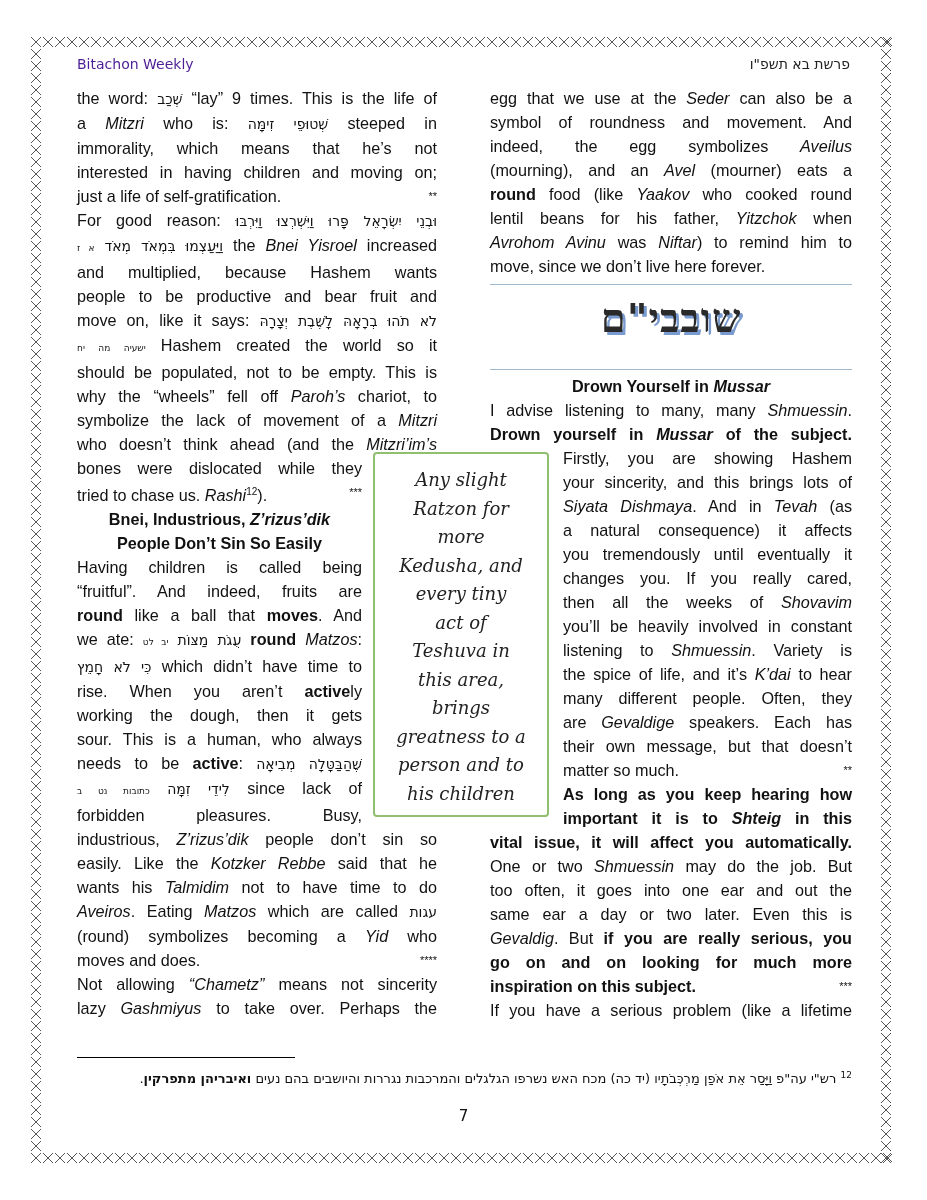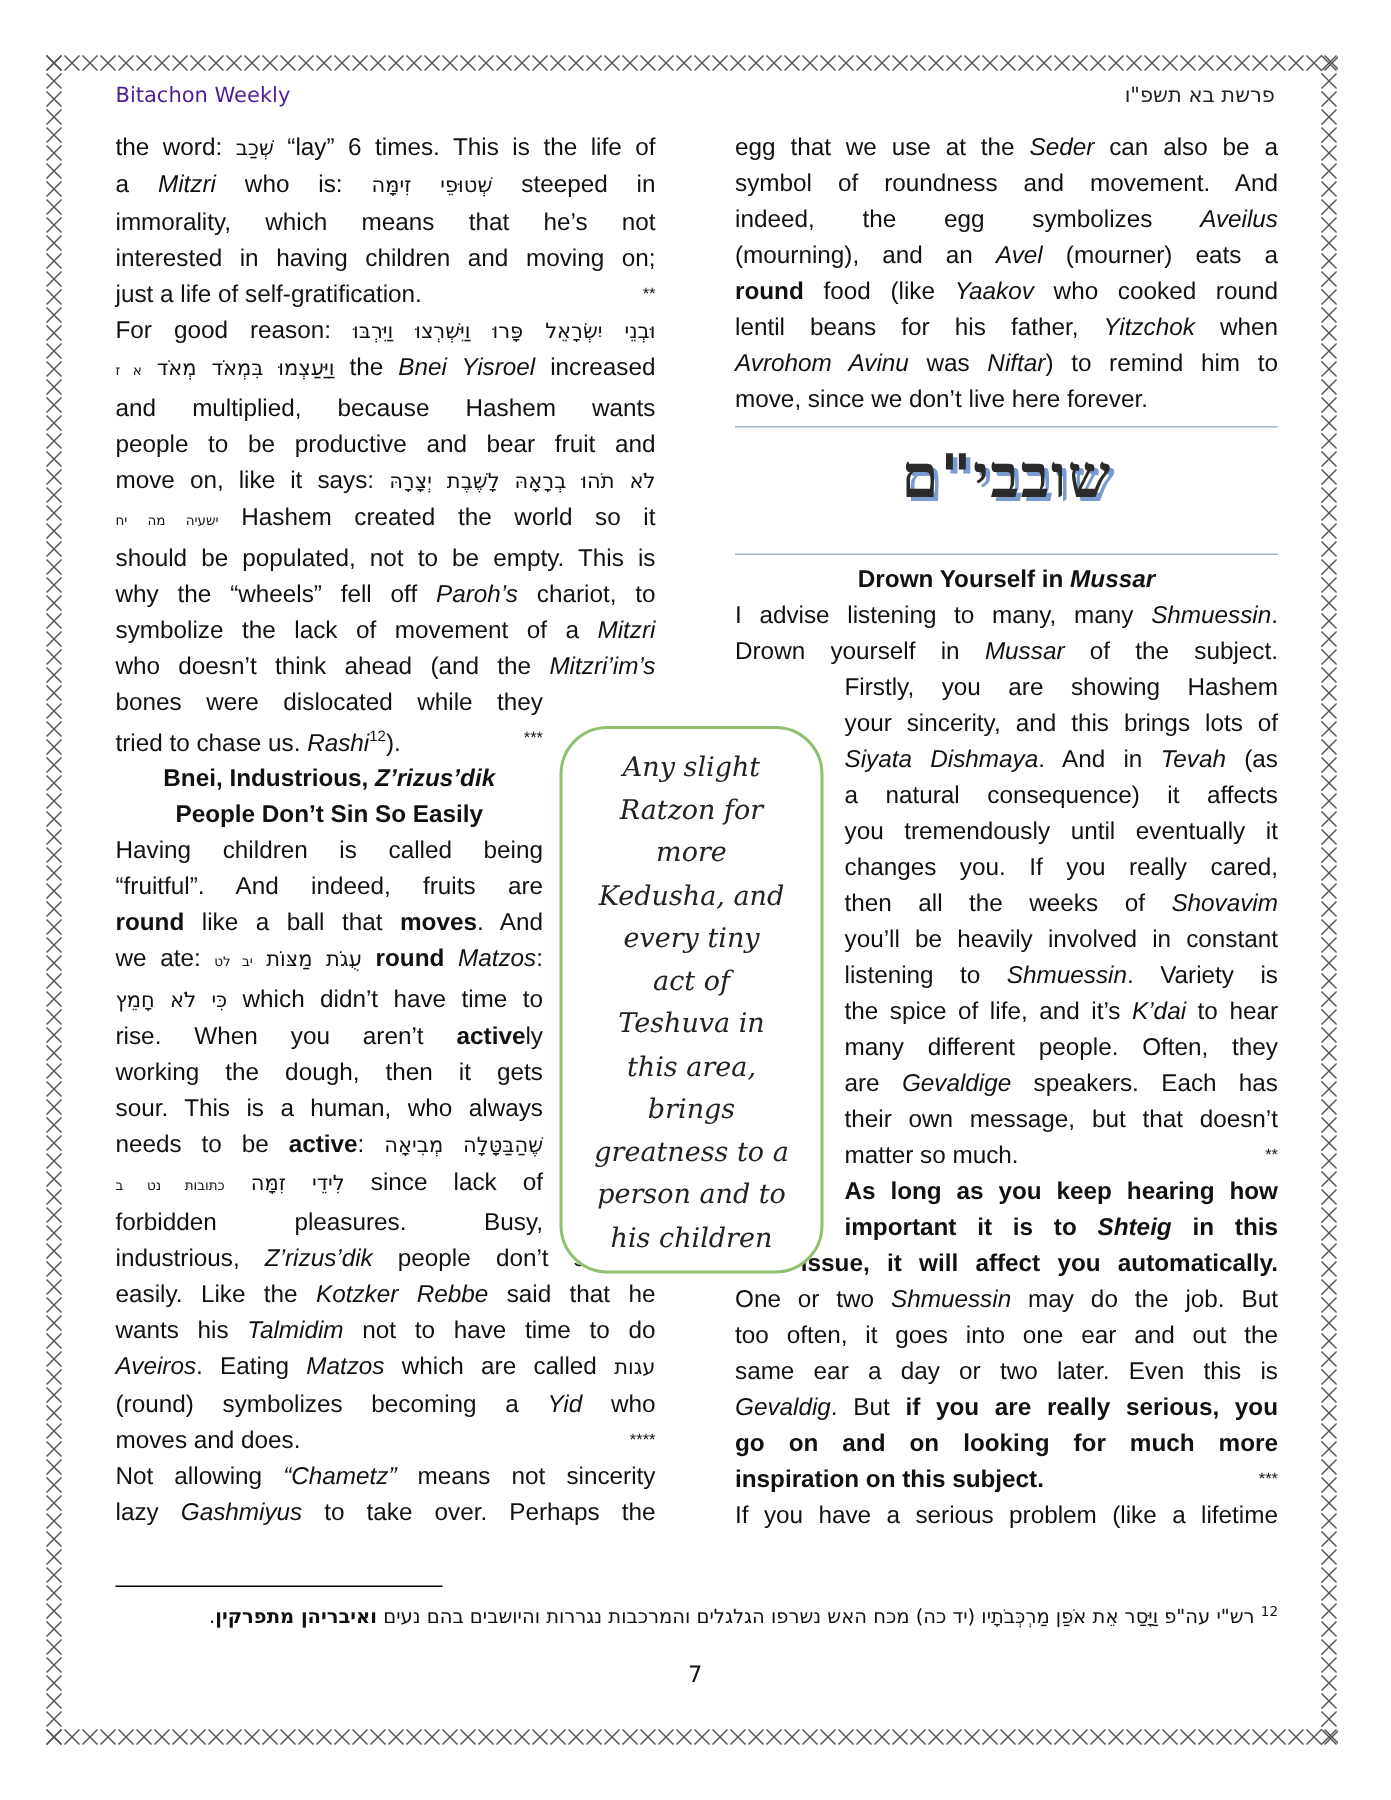--- a/index.html
+++ b/index.html
@@ -34,23 +34,23 @@
 
   .rule { position: absolute; left: 490px; width: 362px; height: 0; border-top: 1.5px solid #9fb8cc; }
   .shovavim {
     position: absolute; left: 490px; top: 294px; width: 362px; text-align: center;
     font-family: "DejaVu Serif", serif; font-size: 40px; font-weight: bold; color: #2a2a2a;
     text-shadow: 3px 3px 0 #7a9bcf; direction: rtl; letter-spacing: 1px;
   }
 
   .pullquote {
     position: absolute; left: 373px; top: 452px; width: 176px; height: 365px;
-    border: 2px solid #8fbf6f; border-radius: 32px; box-sizing: border-box;
+    border: 2px solid #8fbf6f; border-radius: 4px; box-sizing: border-box;
     text-align: center; font-family: "DejaVu Serif", serif; font-style: italic;
-    font-size: 18px; line-height: 28.5px; padding-top: 12px; color: #222; background: #fff; margin-top: 32px;
+    font-size: 18px; line-height: 28.5px; padding-top: 12px; color: #222; background: #fff;
   }
 
   .fn-rule { position: absolute; left: 77px; top: 1057px; width: 218px; border-top: 1px solid #000; }
   .footnote {
     position: absolute; left: 77px; top: 1066px; width: 775px;
     direction: rtl; text-align: right; font-family: "DejaVu Sans", sans-serif;
     font-size: 13px; line-height: 19px; color: #111;
   }
   .footnote sup { font-size: 9px; }
   .page-number { position: absolute; left: 0; right: 0; top: 1107px; text-align: center; font-size: 15px; font-family: "DejaVu Sans", sans-serif; }
@@ -83,21 +83,21 @@
     <svg width="12" height="1128">
         <rect width="12" height="1128" fill="url(#xp)"></rect>
       </svg>
   </div>
 </div>
 
 <div class="header-left">Bitachon Weekly</div>
 <div class="header-right">פרשת בא תשפ"ו</div>
 
 <div class="col col-left">
-  <span class="line"><span>the word: </span><span class="he">שְׁכַב</span><span> “lay” 6 times. This is the life of</span></span>
+  <span class="line"><span>the word: </span><span class="he">שְׁכַב</span><span> “lay” 9 times. This is the life of</span></span>
   <span class="line"><span>a </span><i>Mitzri</i><span> who is: </span><span class="he">שְׁטוּפֵי זִימָּה</span><span> steeped in</span></span>
   <span class="line">immorality, which means that he’s not</span>
   <span class="line">interested in having children and moving on;</span>
   <span class="line last"><span>just a life of self-gratification.</span><span class="stars">**</span></span>
 
   <span class="line"><span>For good reason: </span><span class="he">וּבְנֵי יִשְׂרָאֵל פָּרוּ וַיִּשְׁרְצוּ וַיִּרְבּוּ</span></span>
   <span class="line"><span class="he-small">א ז</span> <span class="he">וַיַּעַצְמוּ בִּמְאֹד מְאֹד</span><span> the </span><i>Bnei Yisroel</i><span> increased</span></span>
   <span class="line">and multiplied, because Hashem wants</span>
   <span class="line">people to be productive and bear fruit and</span>
   <span class="line"><span>move on, like it says: </span><span class="he">לֹא תֹהוּ בְרָאָהּ לָשֶׁבֶת יְצָרָהּ</span></span>
@@ -144,21 +144,21 @@
   <span class="line last">move, since we don’t live here forever.</span>
 </div>
 
 <div class="rule" style="top:284px"></div>
 <div class="shovavim">שובבי"ם</div>
 <div class="rule" style="top:369px"></div>
 
 <div class="col" style="left:490px; top:374px; width:362px;">
   <div class="center-heading"><span>Drown Yourself in </span><i>Mussar</i></div>
   <span class="line"><span>I advise listening to many, many </span><i>Shmuessin</i><span>.</span></span>
-  <span class="line" style="font-weight:normal"><span>Drown yourself in </span><i>Mussar</i><span> of the subject.</span></span>
+  <span class="line" style="font-weight:bold"><span>Drown yourself in </span><i>Mussar</i><span> of the subject.</span></span>
   <div class="indent-right">
     <span class="line">Firstly, you are showing Hashem</span>
     <span class="line">your sincerity, and this brings lots of</span>
     <span class="line"><i>Siyata Dishmaya</i><span>. And in </span><i>Tevah</i><span> (as</span></span>
     <span class="line">a natural consequence) it affects</span>
     <span class="line">you tremendously until eventually it</span>
     <span class="line">changes you. If you really cared,</span>
     <span class="line"><span>then all the weeks of </span><i>Shovavim</i></span>
     <span class="line">you’ll be heavily involved in constant</span>
     <span class="line"><span>listening to </span><i>Shmuessin</i><span>. Variety is</span></span>

